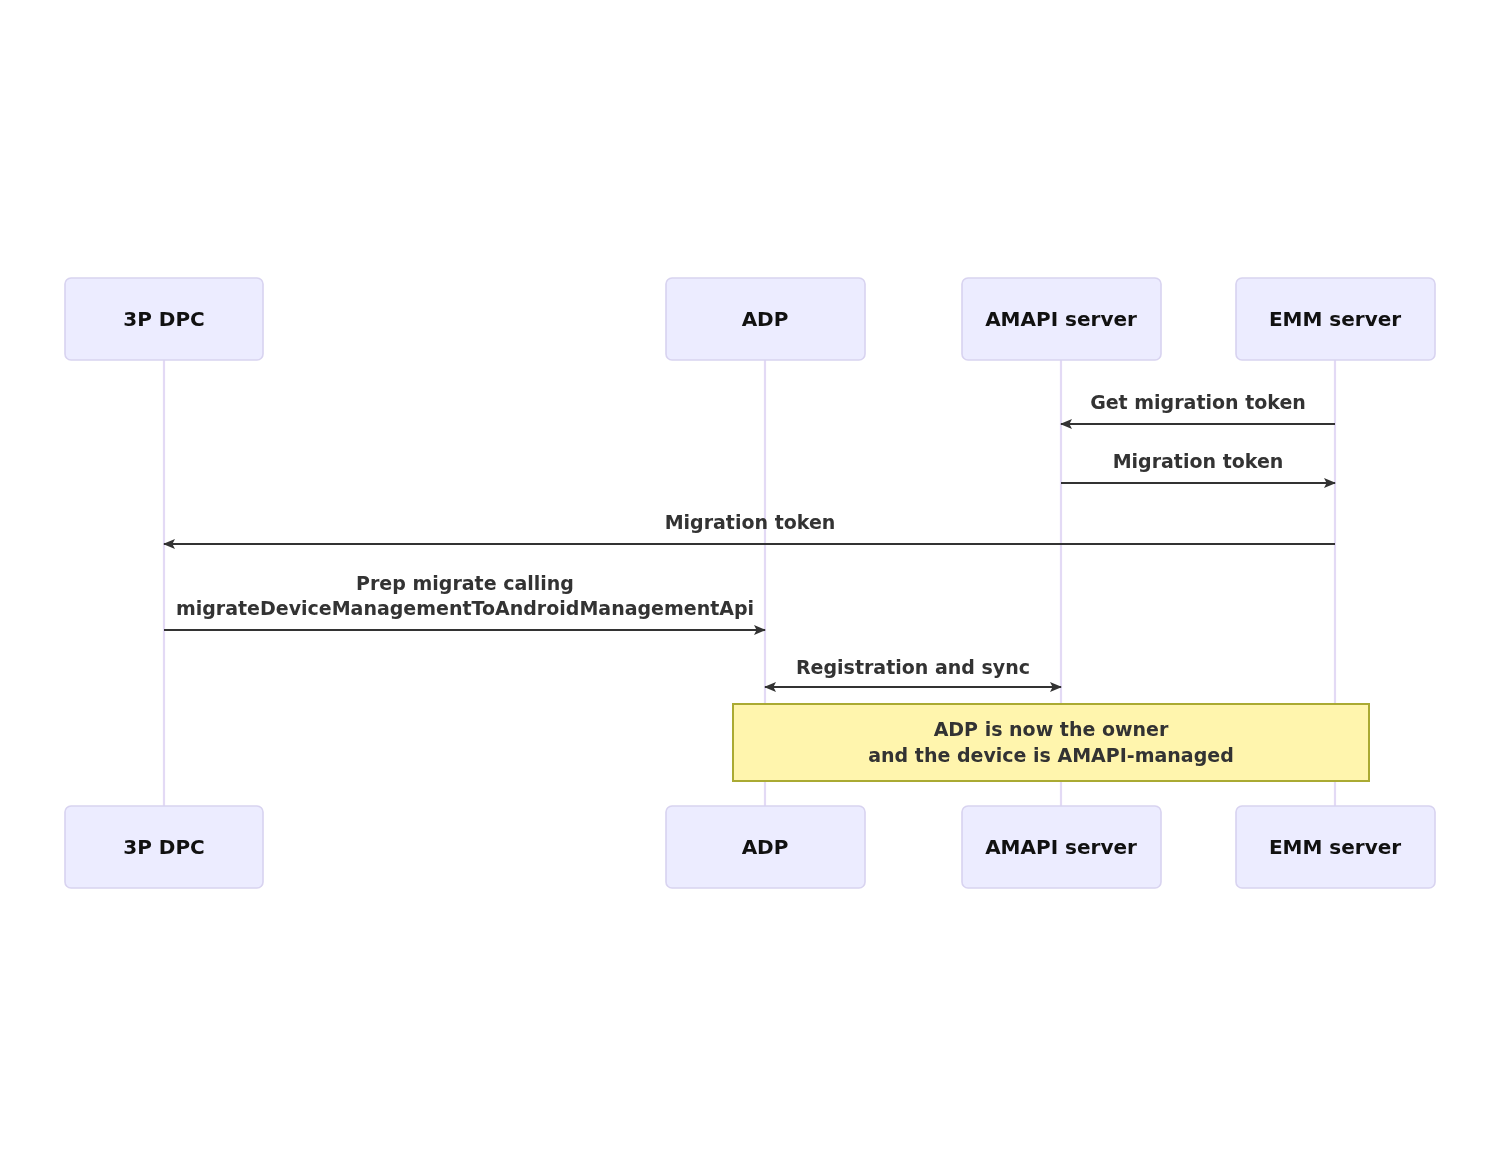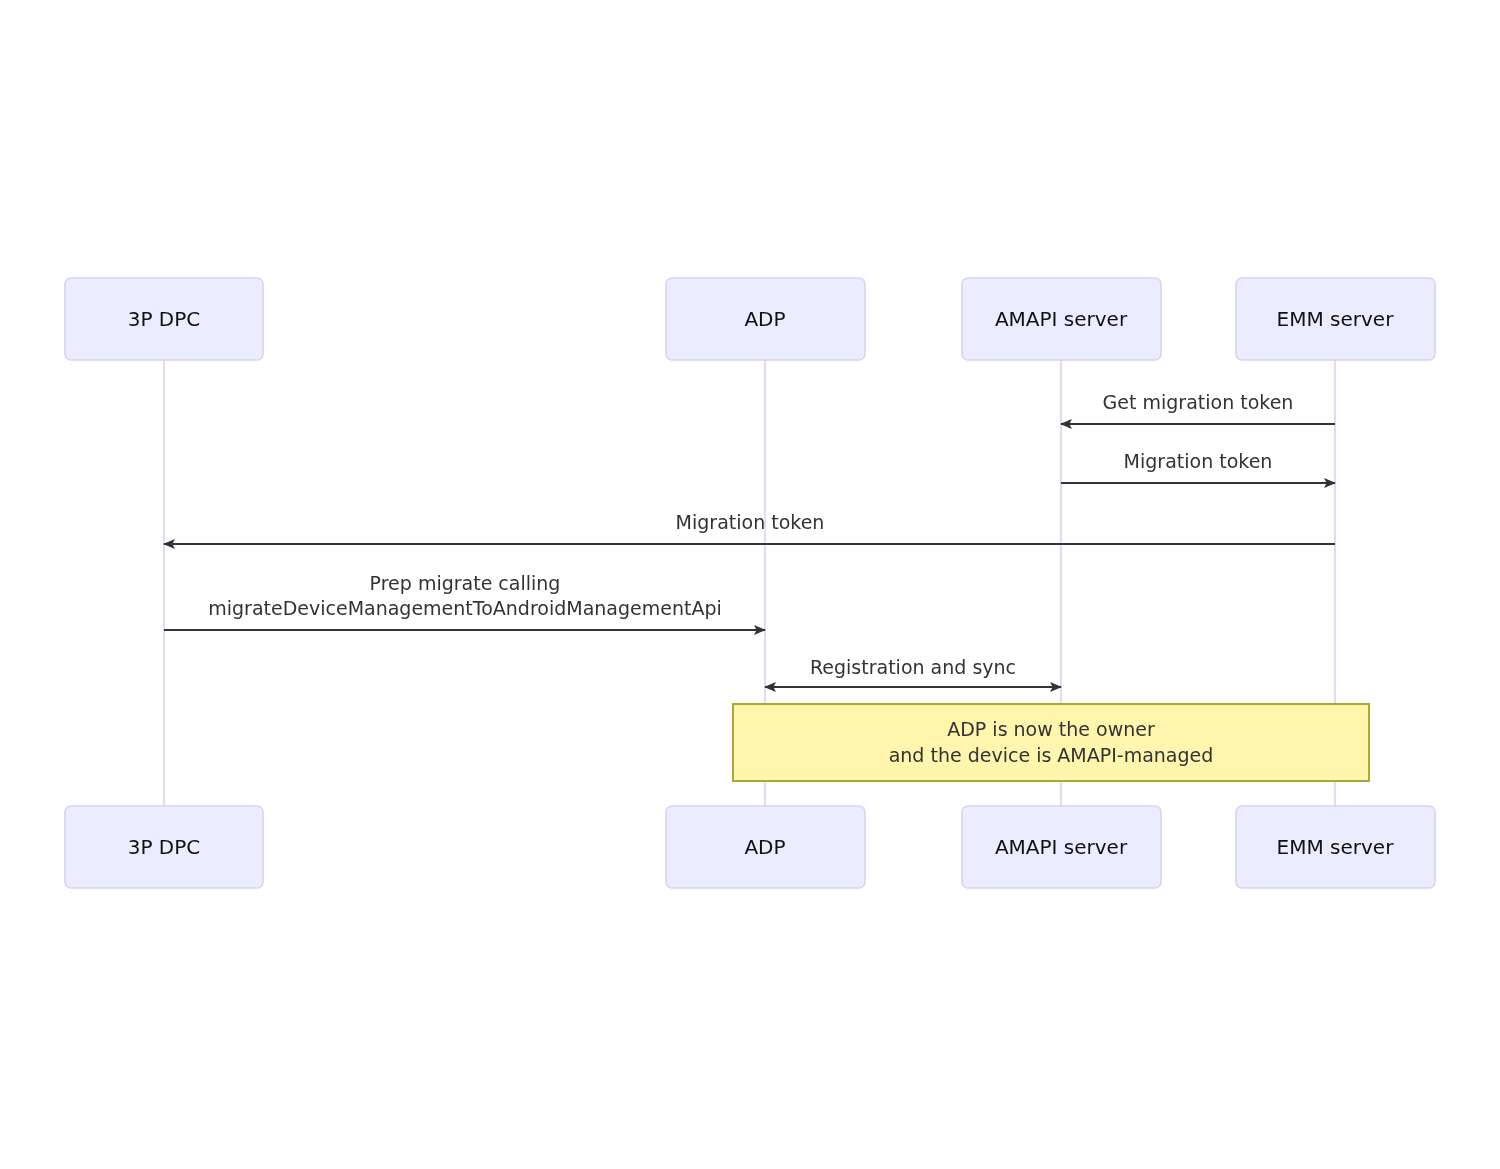--- a/index.html
+++ b/index.html
@@ -12,20 +12,21 @@
     width: 1500px;
     height: 1169px;
     font-family: "DejaVu Sans", "Liberation Sans", sans-serif;
     overflow: hidden;
   }
   #diagram-root {
     position: relative;
     width: 1372px;
     height: 1169px;
     background: #ffffff;
+    font-weight: bold;
   }
   svg.seq-canvas {
     position: absolute;
     left: 0;
     top: 0;
     width: 1500px;
     height: 1169px;
     display: block;
   }
   .actor-rect {

